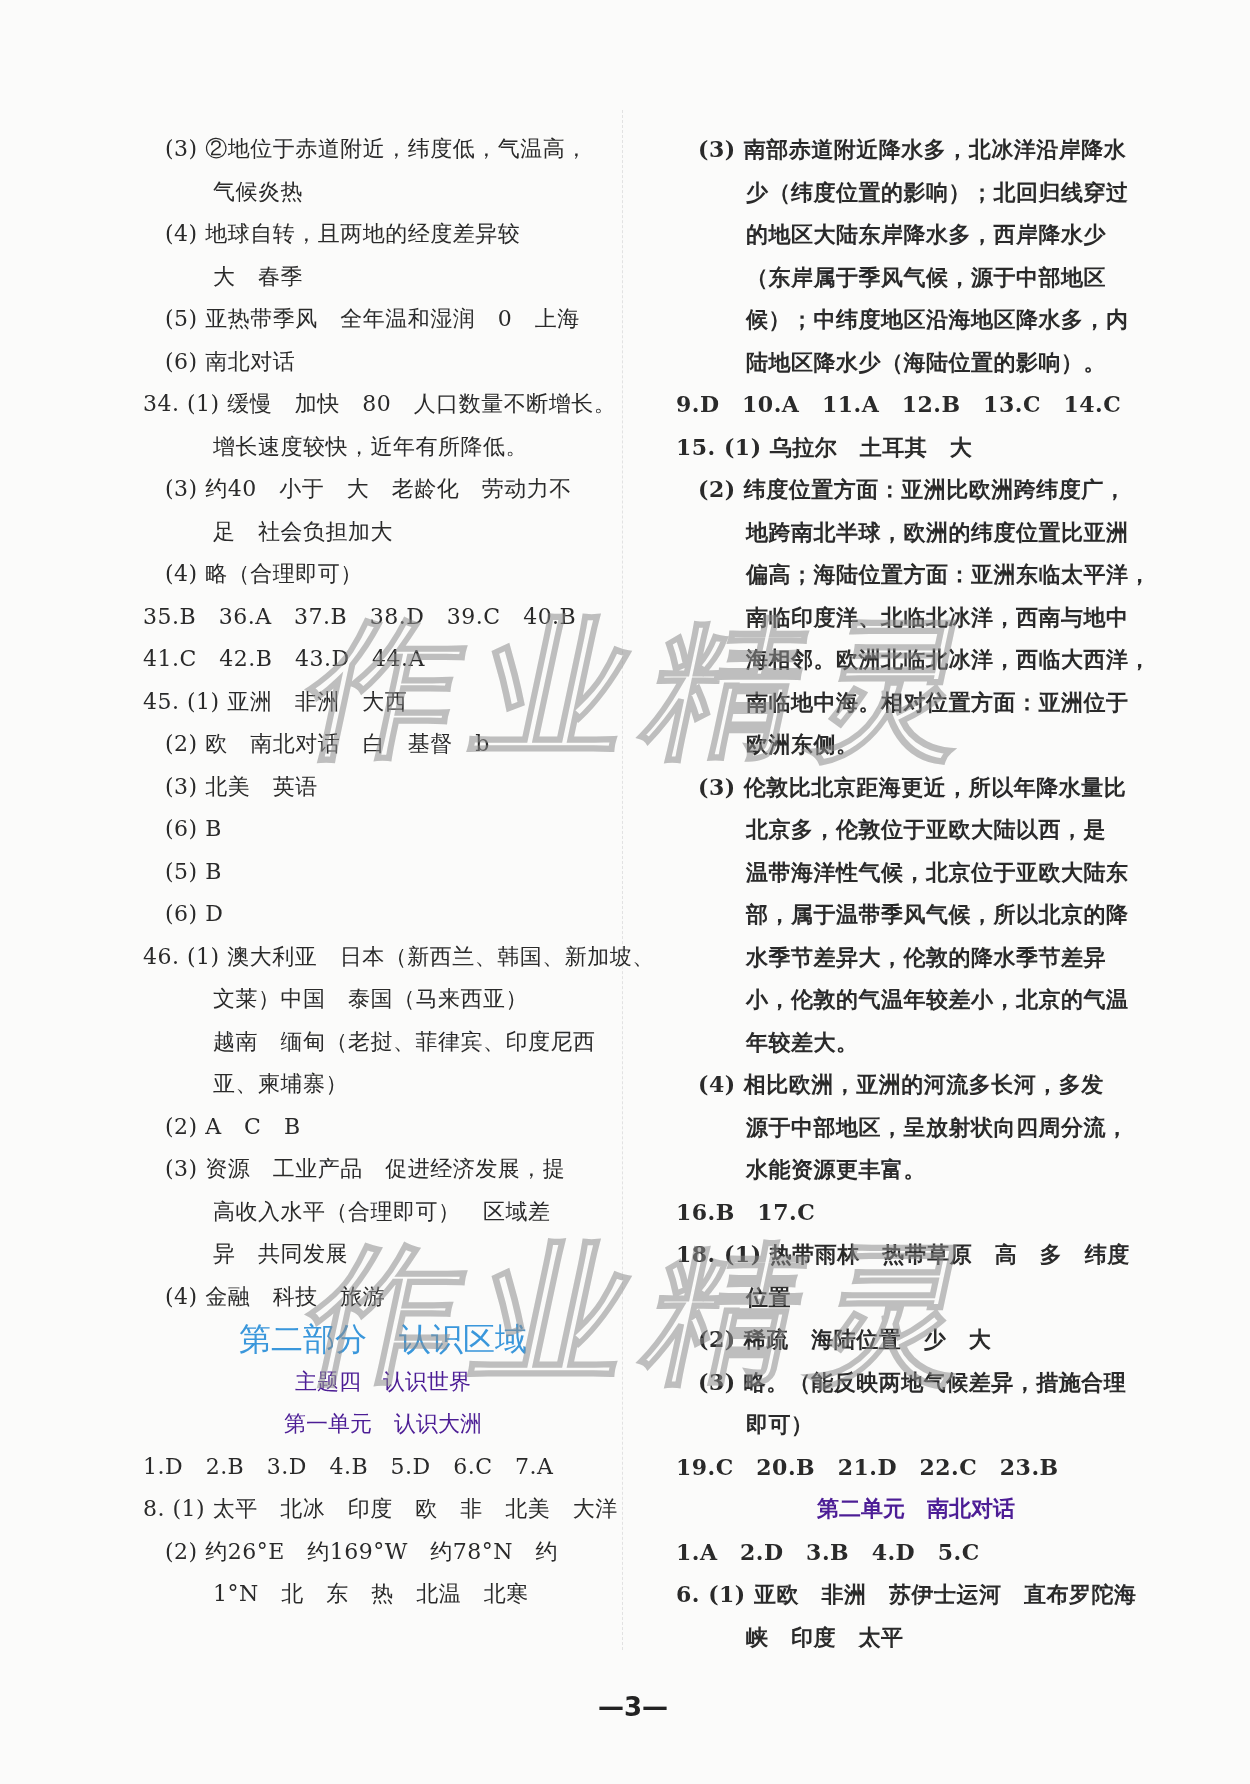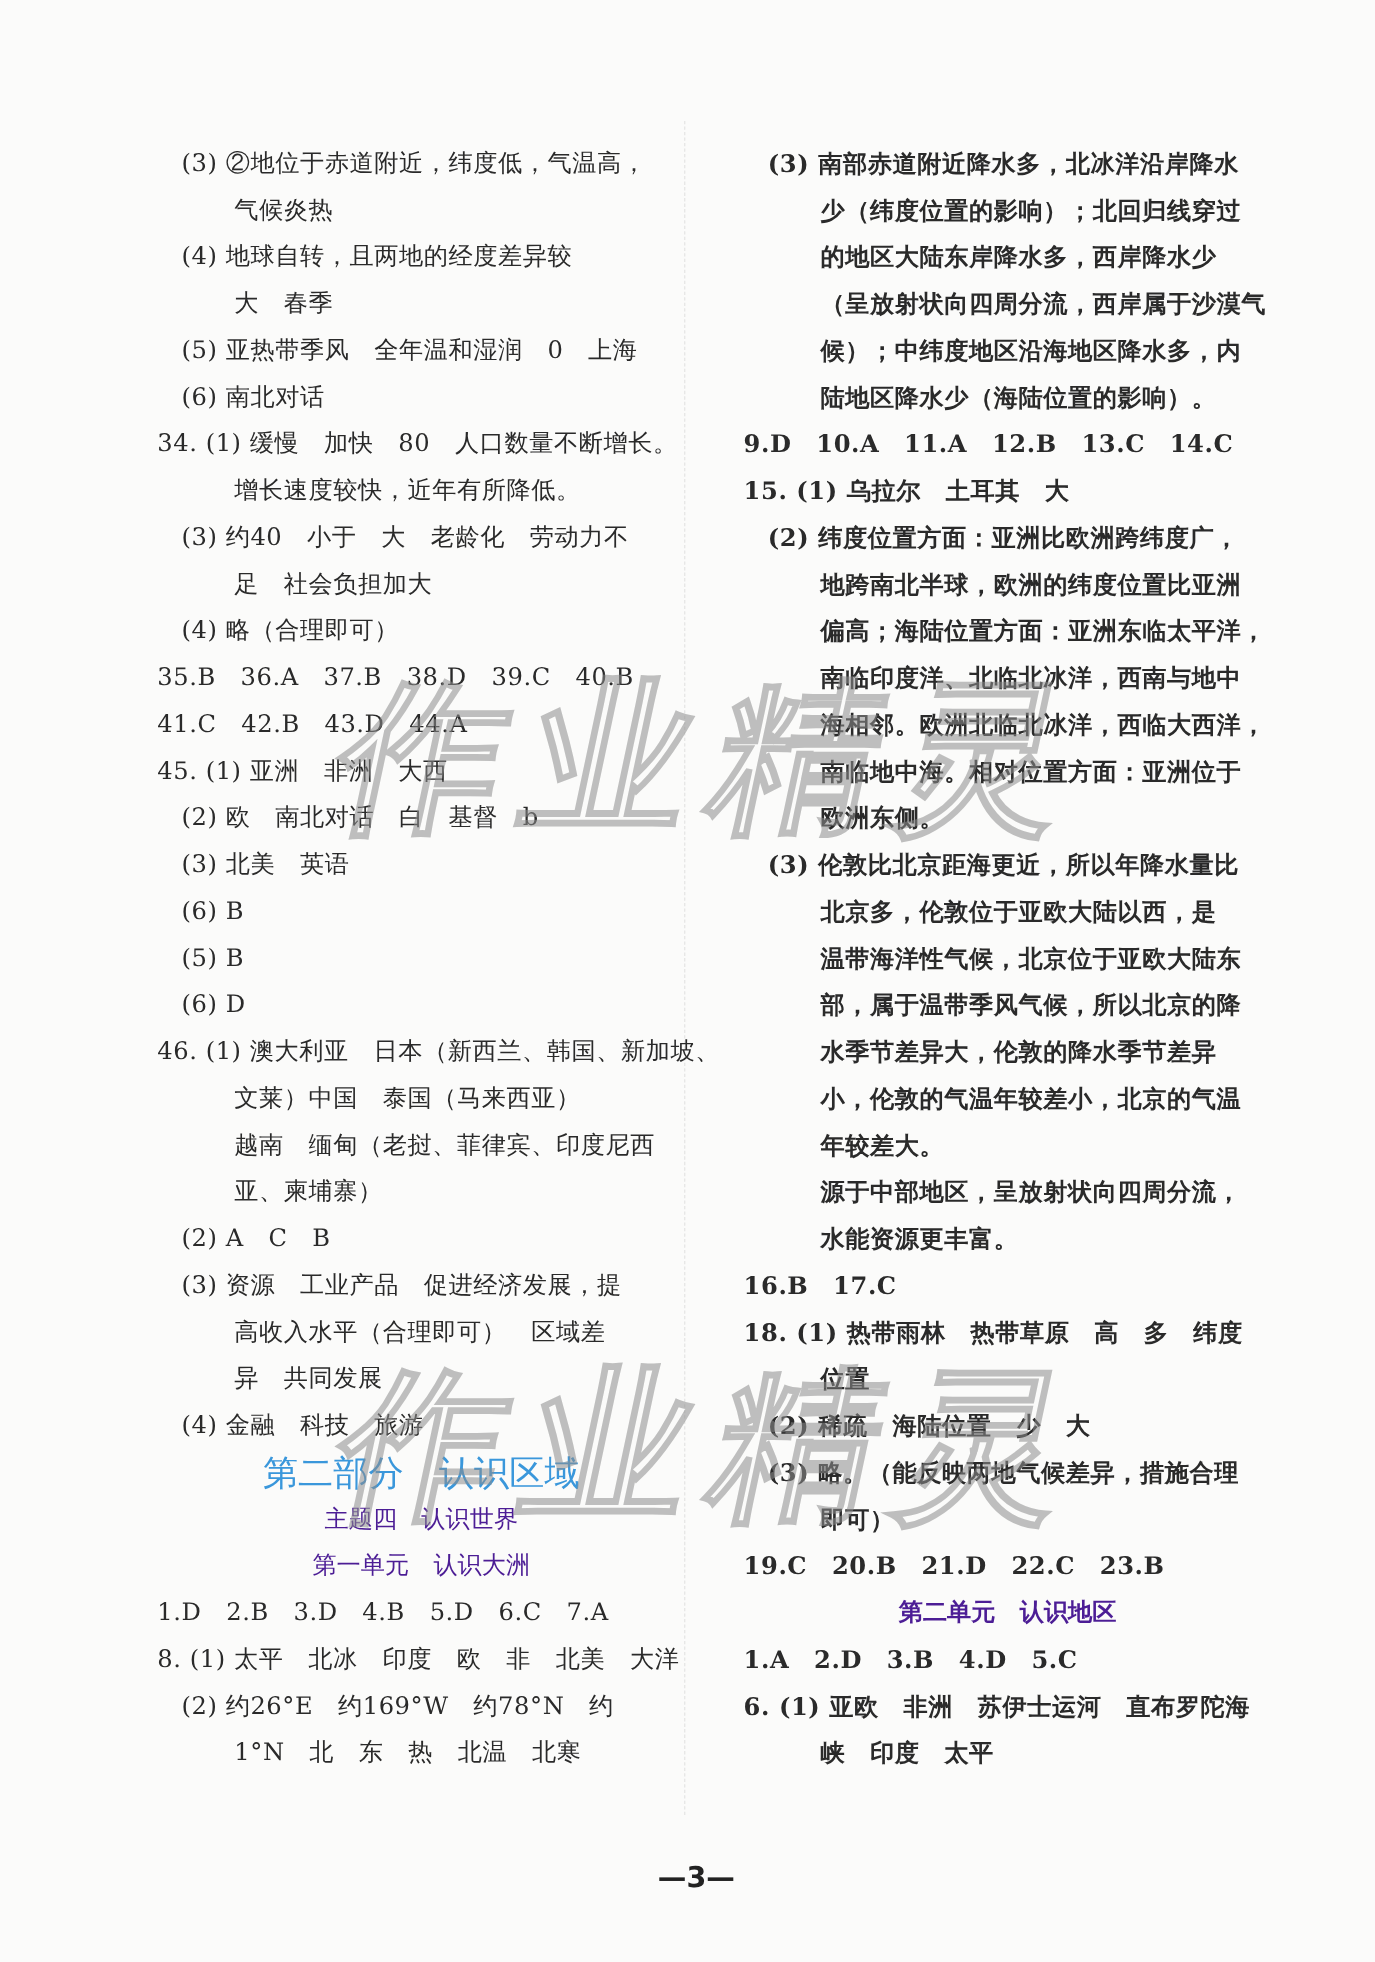--- a/index.html
+++ b/index.html
@@ -83,49 +83,50 @@
       <div class="heading">第一单元　认识大洲</div>
       <div class="line ind0">1.D　2.B　3.D　4.B　5.D　6.C　7.A</div>
       <div class="line ind0">8. (1) 太平　北冰　印度　欧　非　北美　大洋</div>
       <div class="line ind1">(2) 约26°E　约169°W　约78°N　约</div>
       <div class="line ind2">1°N　北　东　热　北温　北寒</div>
     </div>
   <div class="col right" id="right-col">
       <div class="line ind1">(3) 南部赤道附近降水多，北冰洋沿岸降水</div>
       <div class="line ind2">少（纬度位置的影响）；北回归线穿过</div>
       <div class="line ind2">的地区大陆东岸降水多，西岸降水少</div>
-      <div class="line ind2">（呈放射状向四周分流，西岸属于沙漠气</div>
+      <div class="line ind2">（东岸属于季风气候，源于中部地区</div>
       <div class="line ind2">候）；中纬度地区沿海地区降水多，内</div>
       <div class="line ind2">陆地区降水少（海陆位置的影响）。</div>
       <div class="line ind0">9.D　10.A　11.A　12.B　13.C　14.C</div>
       <div class="line ind0">15. (1) 乌拉尔　土耳其　大</div>
       <div class="line ind1">(2) 纬度位置方面：亚洲比欧洲跨纬度广，</div>
       <div class="line ind2">地跨南北半球，欧洲的纬度位置比亚洲</div>
       <div class="line ind2">偏高；海陆位置方面：亚洲东临太平洋，</div>
       <div class="line ind2">南临印度洋、北临北冰洋，西南与地中</div>
       <div class="line ind2">海相邻。欧洲北临北冰洋，西临大西洋，</div>
       <div class="line ind2">南临地中海。相对位置方面：亚洲位于</div>
       <div class="line ind2">欧洲东侧。</div>
       <div class="line ind1">(3) 伦敦比北京距海更近，所以年降水量比</div>
       <div class="line ind2">北京多，伦敦位于亚欧大陆以西，是</div>
       <div class="line ind2">温带海洋性气候，北京位于亚欧大陆东</div>
       <div class="line ind2">部，属于温带季风气候，所以北京的降</div>
       <div class="line ind2">水季节差异大，伦敦的降水季节差异</div>
       <div class="line ind2">小，伦敦的气温年较差小，北京的气温</div>
       <div class="line ind2">年较差大。</div>
+      <div class="line ind1">(4) 相比欧洲，亚洲的河流多长河，多发</div>
       <div class="line ind2">源于中部地区，呈放射状向四周分流，</div>
       <div class="line ind2">水能资源更丰富。</div>
       <div class="line ind0">16.B　17.C</div>
       <div class="line ind0">18. (1) 热带雨林　热带草原　高　多　纬度</div>
       <div class="line ind2">位置</div>
       <div class="line ind1">(2) 稀疏　海陆位置　少　大</div>
       <div class="line ind1">(3) 略。（能反映两地气候差异，措施合理</div>
       <div class="line ind2">即可）</div>
       <div class="line ind0">19.C　20.B　21.D　22.C　23.B</div>
-      <div class="heading">第二单元　认识地区</div>
+      <div class="heading">第二单元　南北对话</div>
       <div class="line ind0">1.A　2.D　3.B　4.D　5.C</div>
       <div class="line ind0">6. (1) 亚欧　非洲　苏伊士运河　直布罗陀海</div>
       <div class="line ind2">峡　印度　太平</div>
     </div>
   <div class="watermark" style="left:310px; top:590px;">作业精灵</div>
   <div class="watermark" style="left:310px; top:1215px;">作业精灵</div>
   <div class="pagenum">—3—</div>
 </div>
 
 </body></html>

